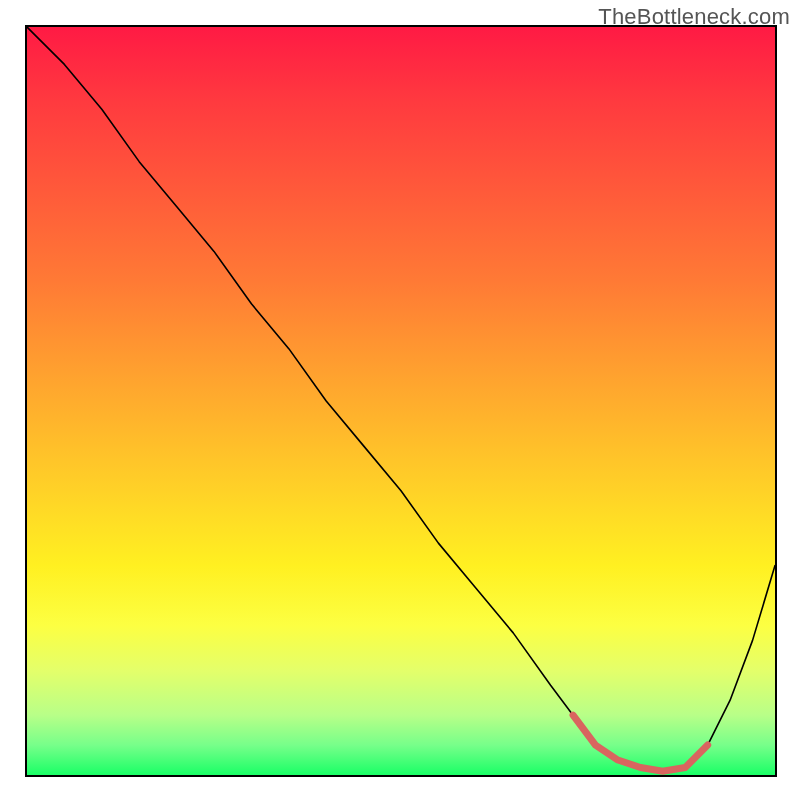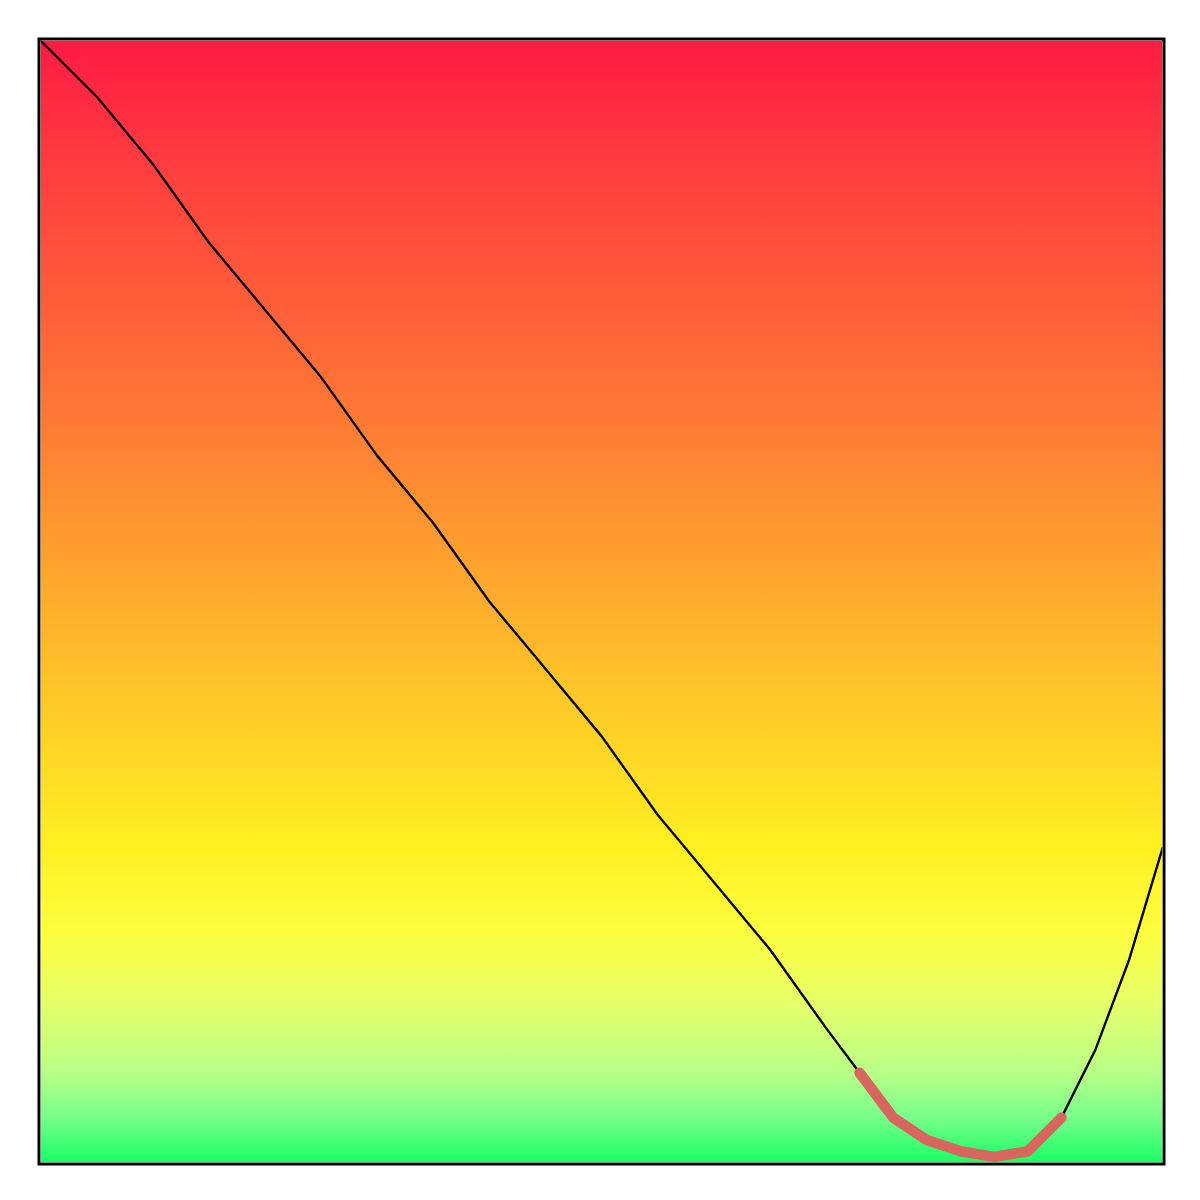--- a/index.html
+++ b/index.html
@@ -60,20 +60,21 @@
     position: absolute;
     left: 0; top: 0;
     width: 100%;
     height: 100%;
   }
 </style>
 </head>
 <body>
 
 <div class="container">
+  <div class="watermark">TheBottleneck.com</div>
 
   <div class="plot-box">
     <div class="gradient-bg"></div>
     <svg class="curves" viewBox="0 0 748 748" preserveAspectRatio="none">
       <path id="main-curve" fill="none" stroke="#000000" stroke-width="1.6" stroke-linecap="round" stroke-linejoin="round" d="M0.00 0.00 L37.40 37.40 L74.80 82.28 L112.20 134.64 L149.60 179.52 L187.00 224.40 L224.40 276.76 L261.80 321.64 L299.20 374.00 L336.60 418.88 L374.00 463.76 L411.40 516.12 L448.80 561.00 L486.20 605.88 L523.60 658.24 L546.04 688.16 L568.48 718.08 L590.92 733.04 L613.36 740.52 L635.80 744.26 L658.24 740.52 L680.68 718.08 L703.12 673.20 L725.56 613.36 L748.00 538.56"></path>
       <path id="highlight-curve" fill="none" stroke="#d9655f" stroke-width="7" stroke-linecap="round" stroke-linejoin="round" d="M546.04 688.16 L568.48 718.08 L590.92 733.04 L613.36 740.52 L635.80 744.26 L658.24 740.52 L680.68 718.08"></path>
     </svg>
   </div>
 </div>
 

